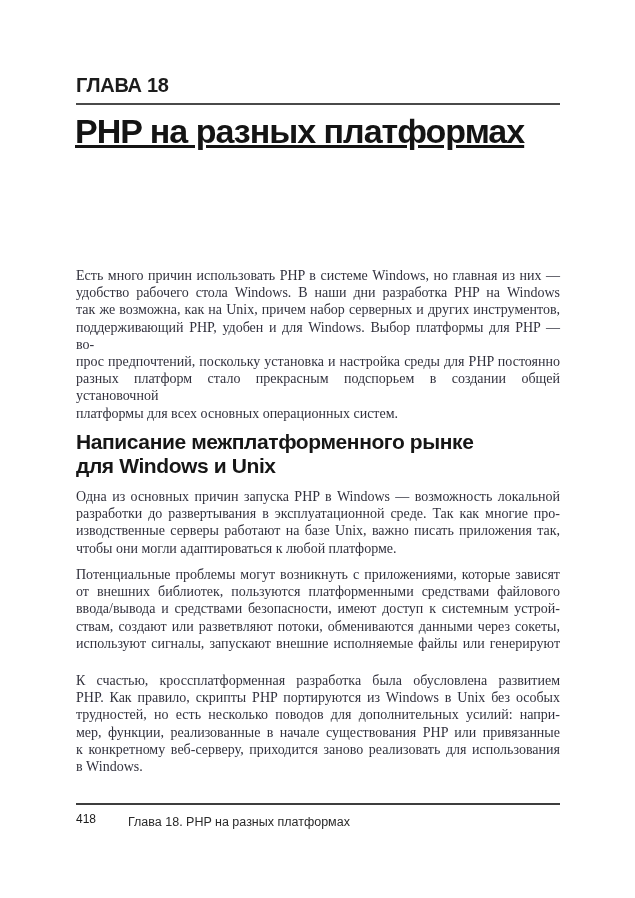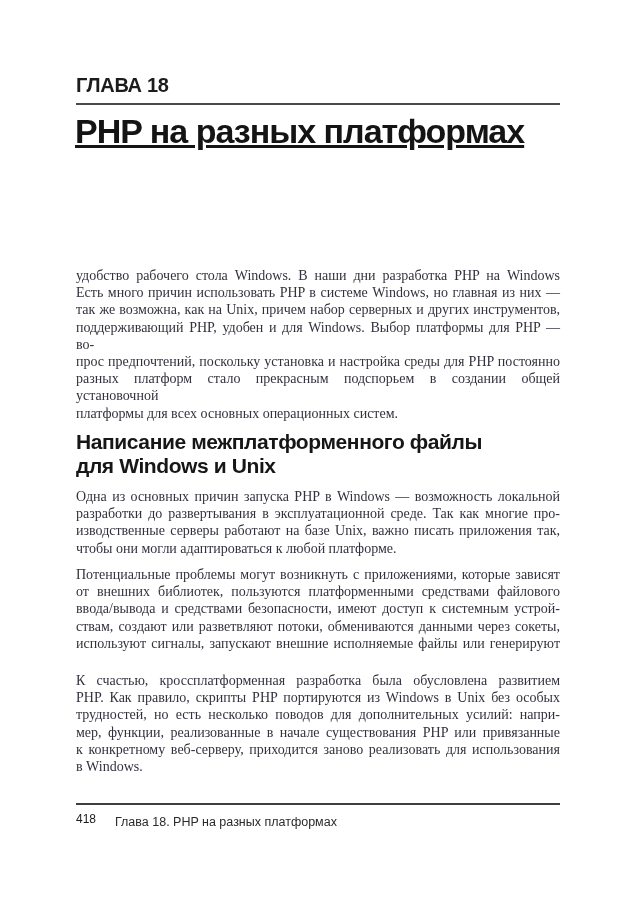--- a/index.html
+++ b/index.html
@@ -88,49 +88,49 @@
     top: 812px;
     left: 76px;
     font-family: "Liberation Sans", sans-serif;
     font-weight: normal;
     font-size: 12px;
     color: #1b1b1b;
   }
   .running-title {
     position: absolute;
     top: 815px;
-    left: 115px;
+    left: 128px;
     font-family: "Liberation Sans", sans-serif;
     font-size: 12.5px;
     color: #2a2a2a;
   }
 </style>
 </head>
 <body>
 
 <div class="page">
 
   <div class="chapter-label">ГЛАВА 18</div>
 
   <div class="head-rule"></div>
 
   <h1 class="page-title" style="margin:0;text-decoration:underline;">PHP на разных платформах</h1>
 
   <div class="para" id="para-intro">
+      <div class="line">Есть много причин использовать PHP в системе Windows, но главная из них —</div>
       <div class="line">удобство рабочего стола Windows. В наши дни разработка PHP на Windows</div>
-      <div class="line">Есть много причин использовать PHP в системе Windows, но главная из них —</div>
       <div class="line">так же возможна, как на Unix, причем набор серверных и других инструментов,</div>
       <div class="line">поддерживающий PHP, удобен и для Windows. Выбор платформы для PHP — во-</div>
       <div class="line">прос предпочтений, поскольку установка и настройка среды для PHP постоянно</div>
       <div class="line">разных платформ стало прекрасным подспорьем в создании общей установочной</div>
       <div class="line last">платформы для всех основных операционных систем.</div>
     </div>
 
   <h2 class="section-heading" style="margin:0;">
-    <div>Написание межплатформенного файлы</div>
+    <div>Написание межплатформенного рынке</div>
     <div>для Windows и Unix</div>
   </h2>
 
   <div class="para" id="para-sec1">
       <div class="line">Одна из основных причин запуска PHP в Windows — возможность локальной</div>
       <div class="line">разработки до развертывания в эксплуатационной среде. Так как многие про-</div>
       <div class="line">изводственные серверы работают на базе Unix, важно писать приложения так,</div>
       <div class="line last">чтобы они могли адаптироваться к любой платформе.</div>
     </div>
 

